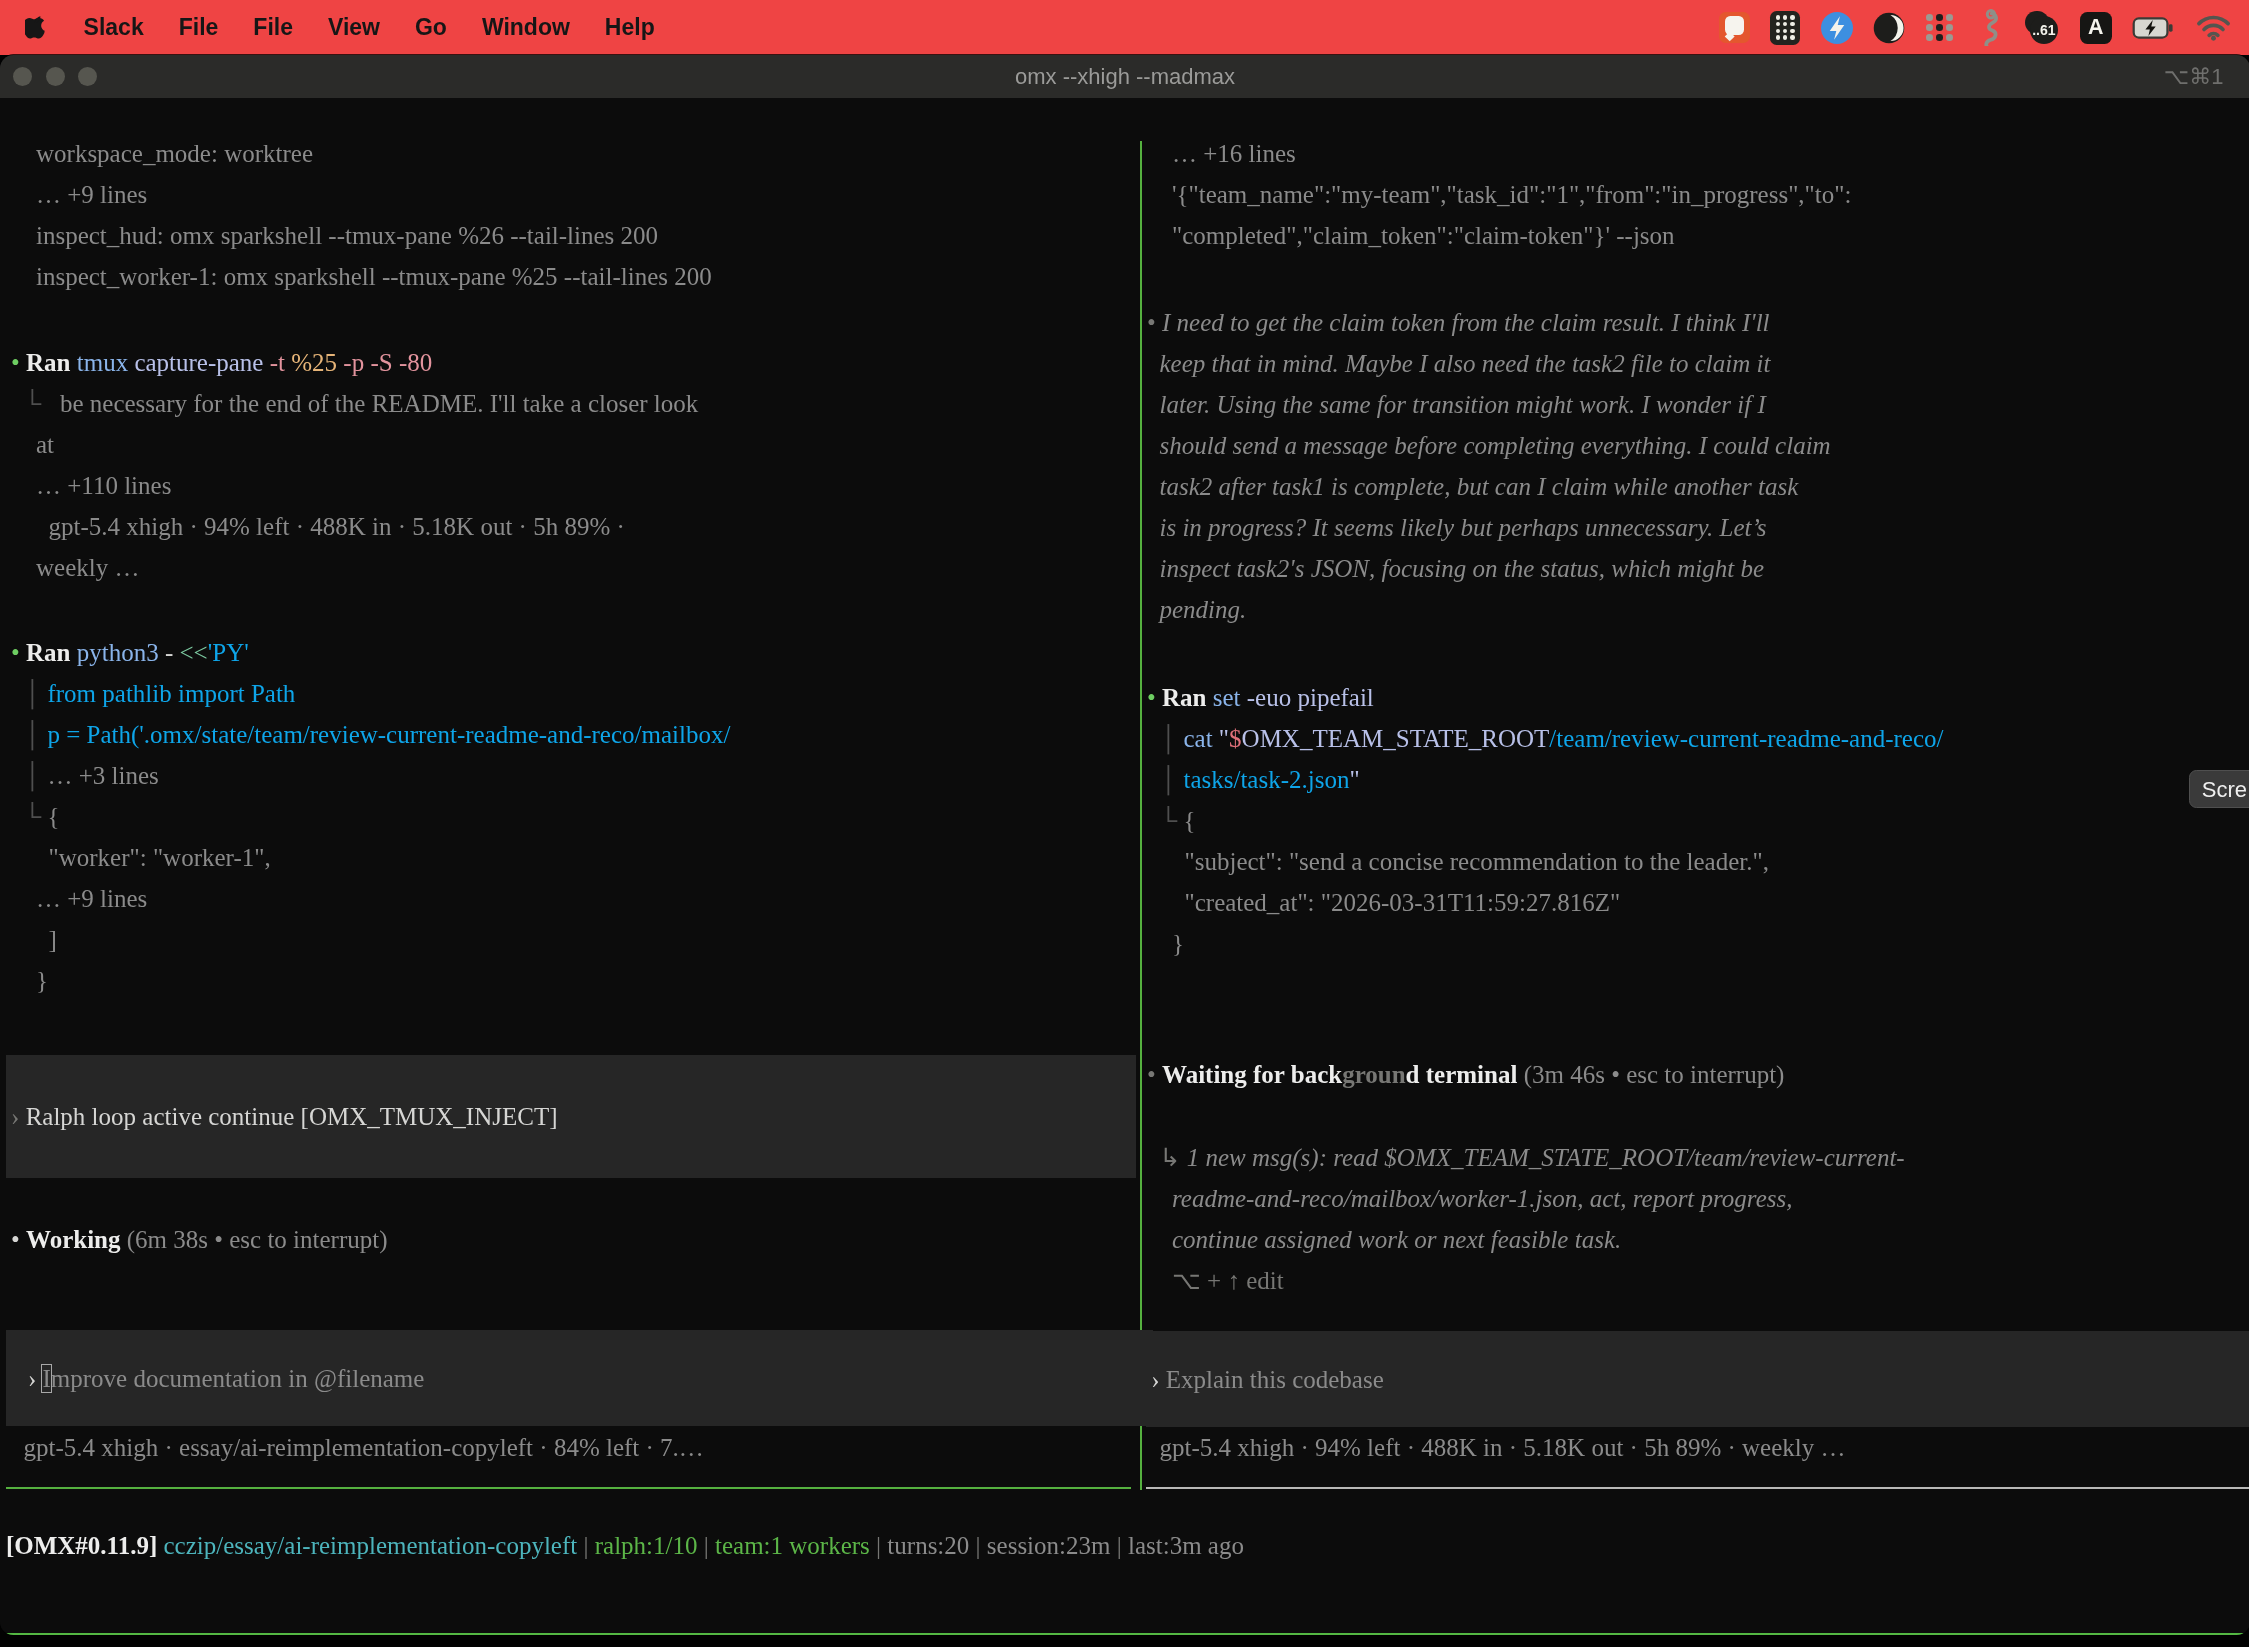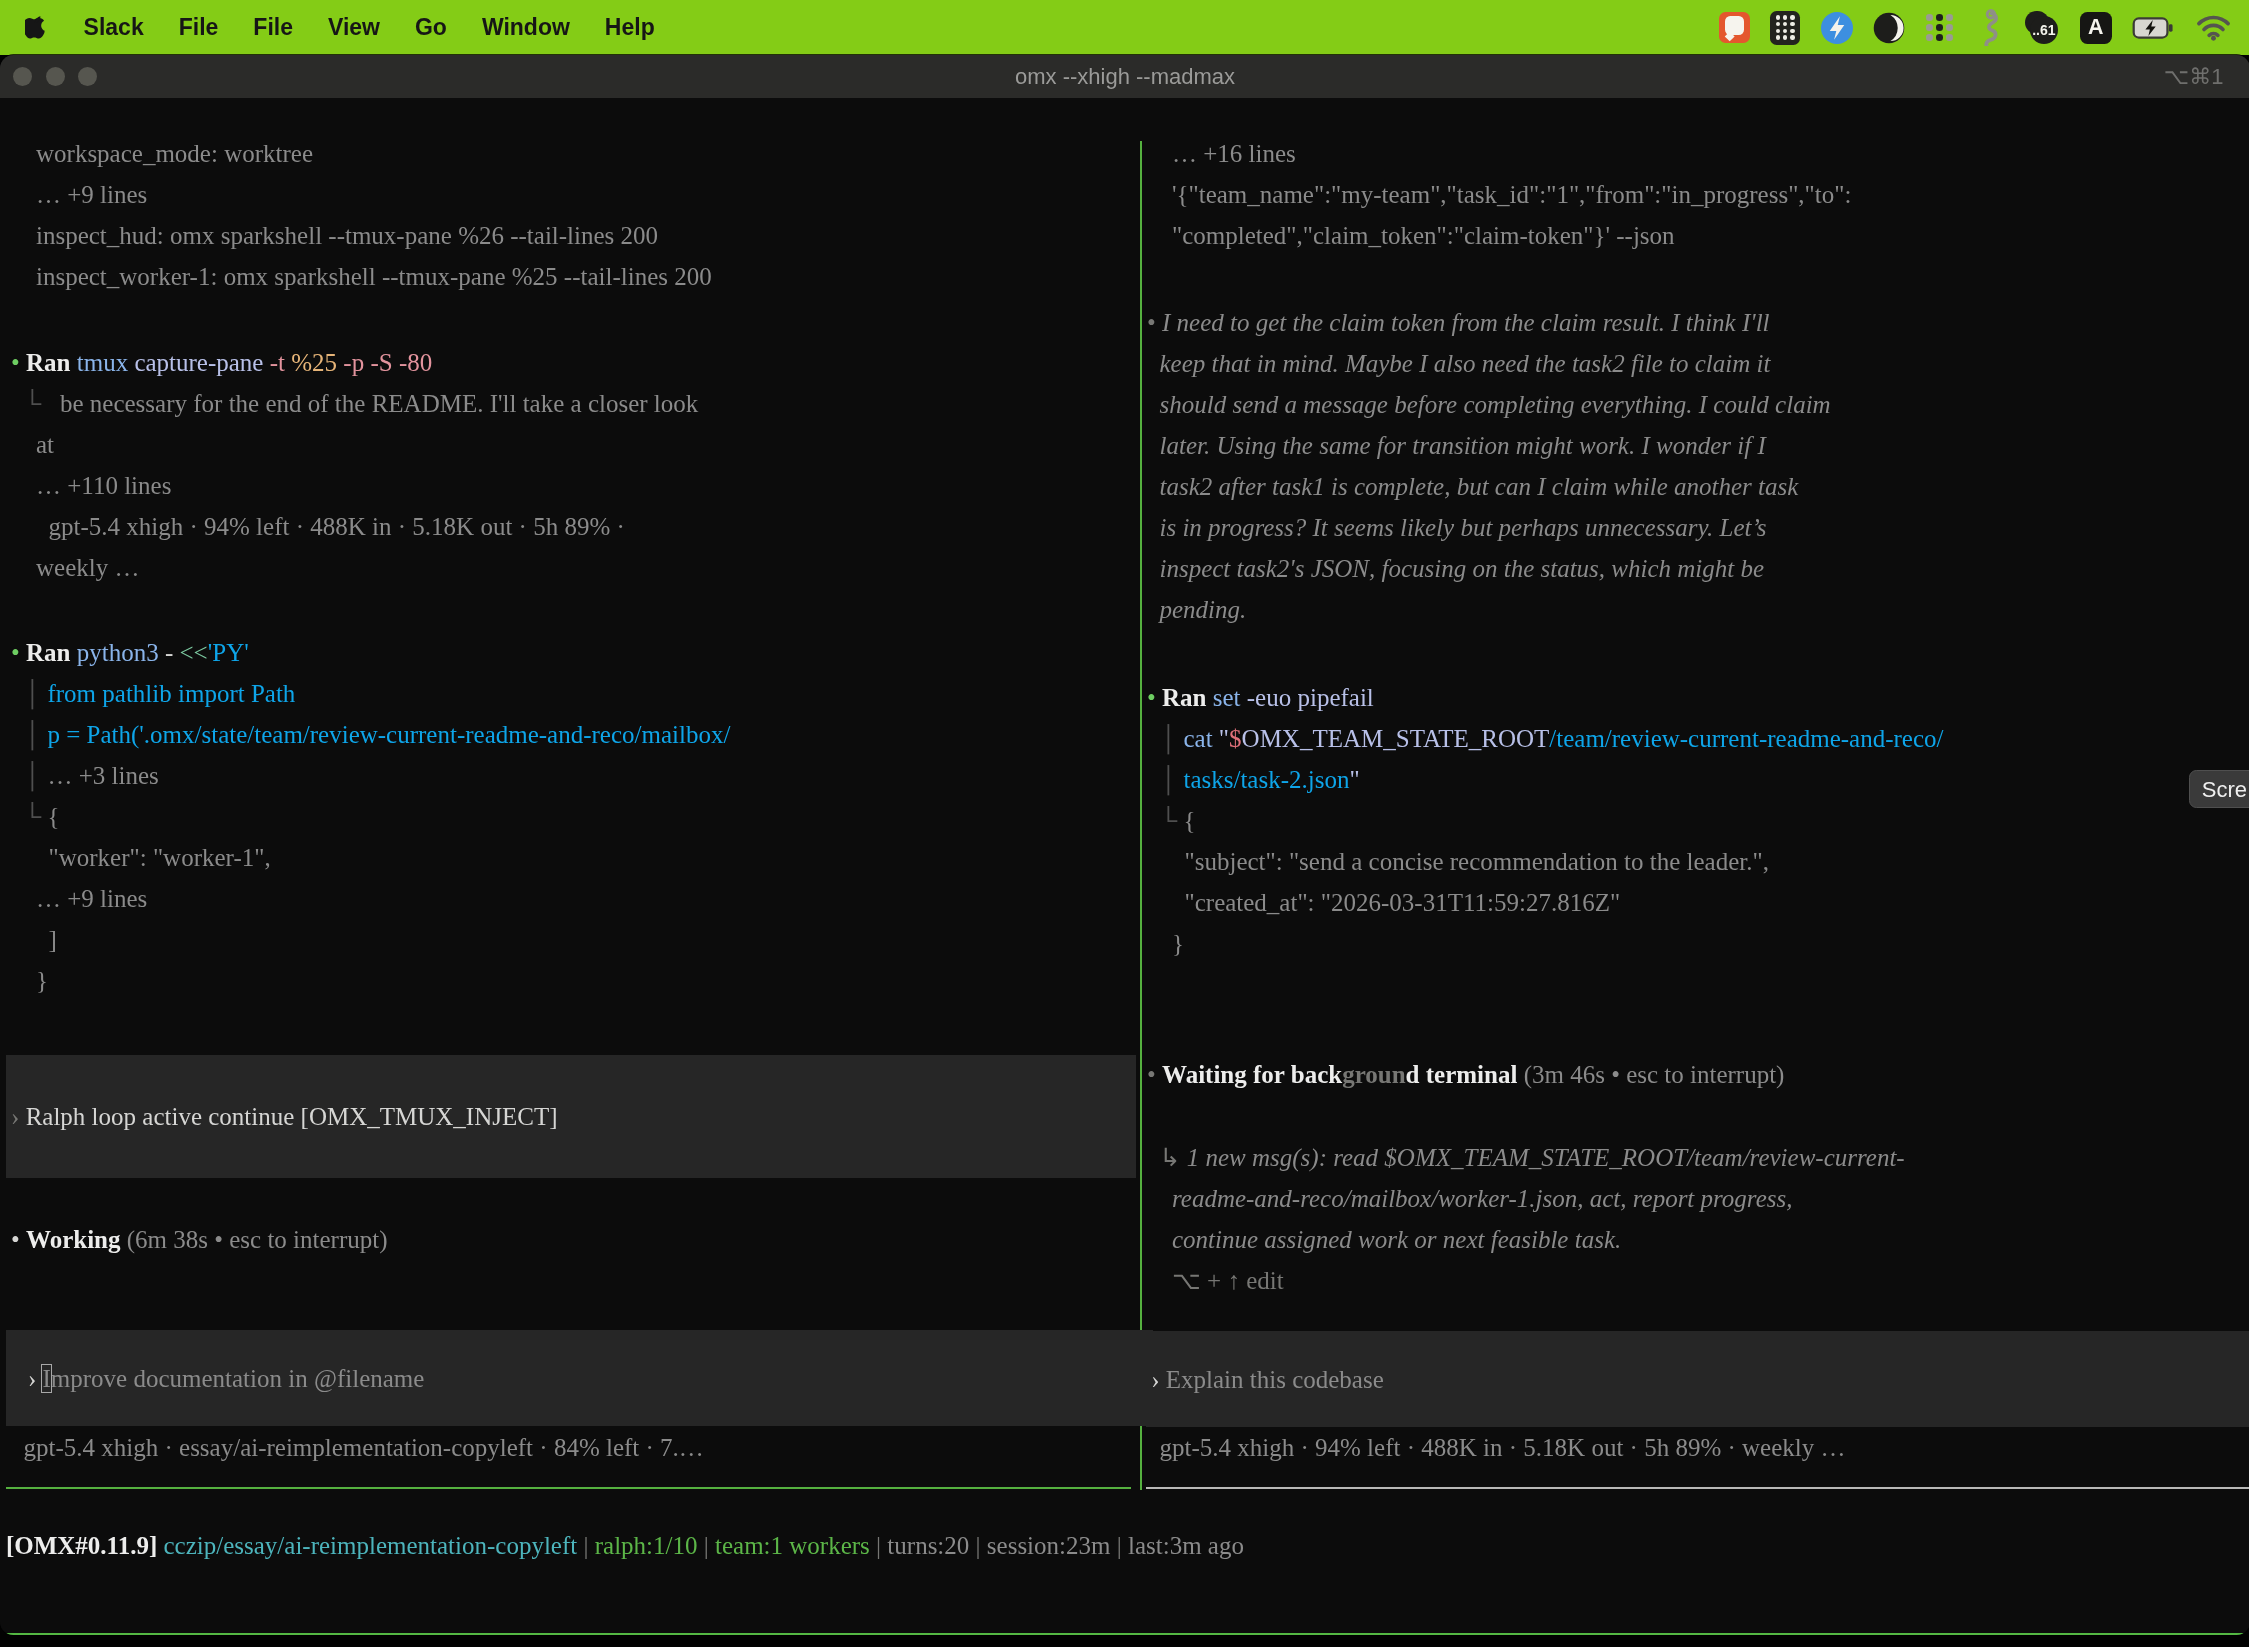--- a/index.html
+++ b/index.html
@@ -1,19 +1,19 @@
 <!DOCTYPE html>
 <html style="font-size:11.8px"><head>
 <meta charset="utf-8">
 <style>
   html,body{margin:0;padding:0;background:#000;}
   .screen{position:relative;width:2250px;height:1648px;background:#020202;overflow:hidden;
           font-family:"Liberation Sans",sans-serif;}
   
-  .menubar{position:absolute;top:0;left:0;width:2250px;height:55px;background:#84cc16;
+  .menubar{position:absolute;top:0;left:0;width:2250px;height:55px;background:#ef4444;
            display:flex;align-items:center;justify-content:space-between;}
   .menu-left{display:flex;align-items:center;gap:35px;padding-left:25px;}
   .menu-left .apple{width:23.6px;height:28px;display:flex;align-items:center;}
   .menu-item{font-size:23px;color:#161616;font-weight:bold;}
   .menu-app{font-weight:bold;}
   .menu-right{display:flex;align-items:center;gap:20.7px;padding-right:19px;}
   .mi{display:flex;align-items:center;justify-content:center;}
   .icon-chat{width:31px;height:31px;background:#e4572e;border-radius:6.6px;position:relative;}
   .icon-chat .bubble{position:absolute;left:5.9px;top:4.4px;width:19px;height:19px;background:#f6f4ee;border-radius:5.2px;}
   .icon-chat .tail{position:absolute;left:7.4px;top:20.7px;width:7.4px;height:7.4px;background:#f6f4ee;transform:rotate(45deg);}
@@ -227,22 +227,22 @@
 
       <div class="blk rp" style="top:35px">
         <div class="l">    … +16 lines</div>
         <div class="l">    '{"team_name":"my-team","task_id":"1","from":"in_progress","to":</div>
         <div class="l">    "completed","claim_token":"claim-token"}' --json</div>
       </div>
 
       <div class="blk rp" style="top:204px">
         <div class="l it"><span class="dim2" style="font-style:normal">• </span><span>I need to get the claim token from the claim result. I think I'll</span></div>
         <div class="l it">  keep that in mind. Maybe I also need the task2 file to claim it</div>
+        <div class="l it">  later. Using the same for transition might work. I wonder if I</div>
         <div class="l it">  should send a message before completing everything. I could claim</div>
-        <div class="l it">  later. Using the same for transition might work. I wonder if I</div>
         <div class="l it">  task2 after task1 is complete, but can I claim while another task</div>
         <div class="l it">  is in progress? It seems likely but perhaps unnecessary. Let’s</div>
         <div class="l it">  inspect task2's JSON, focusing on the status, which might be</div>
         <div class="l it">  pending.</div>
       </div>
 
       <div class="blk rp" style="top:579px">
         <div class="l"><span class="bu">• </span><span class="wt">Ran </span><span class="bl">set </span><span class="lv">-euo pipefail</span></div>
         <div class="l"><span class="dim">  │ </span><span class="bl">cat </span><span class="lv">"</span><span class="pk">$</span><span class="lv">OMX_TEAM_STATE_ROOT</span><span class="gr">/team/review-current-readme-and-reco/</span></div>
         <div class="l"><span class="dim">  │ </span><span class="gr">tasks/task-2.json</span><span class="lv">"</span></div>

